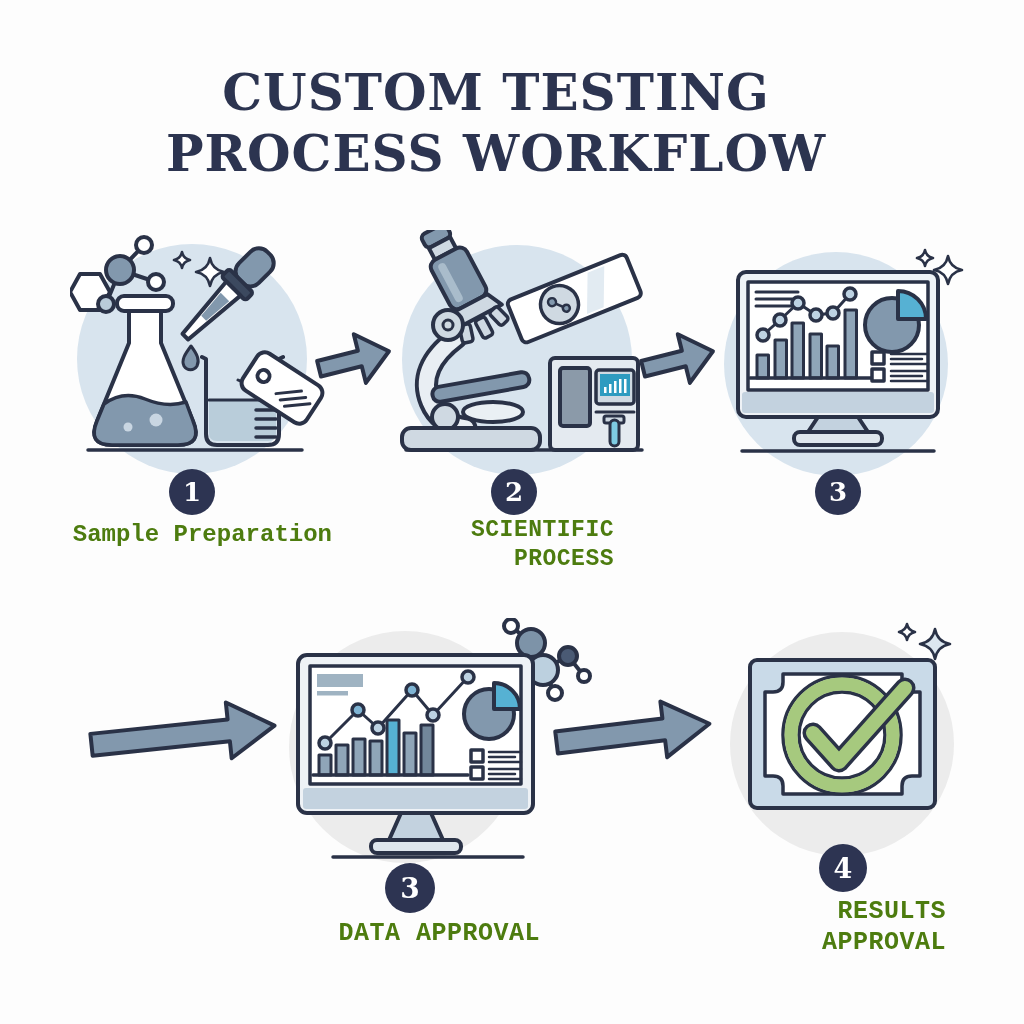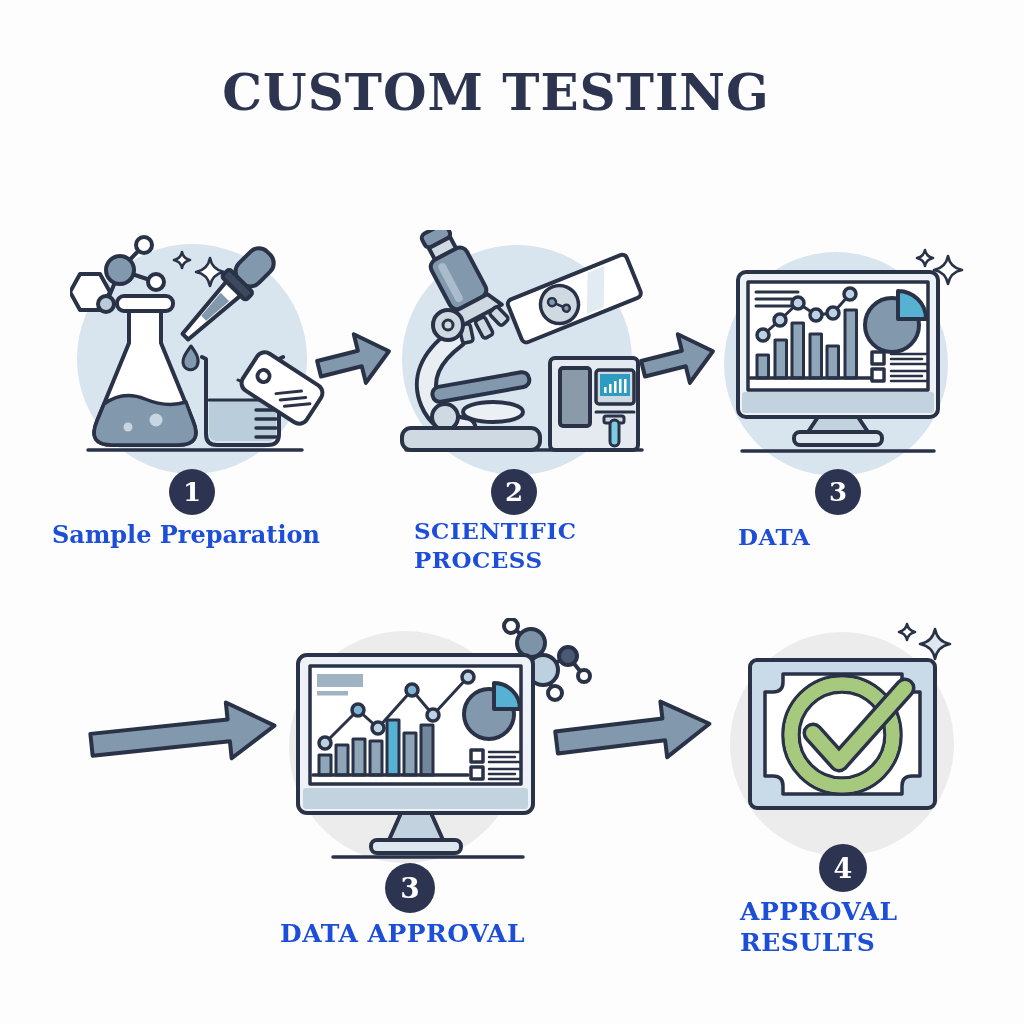--- a/index.html
+++ b/index.html
@@ -12,35 +12,36 @@
     color:#2c3450;font-weight:700;font-size:50px;line-height:1.22;letter-spacing:1px;
   }
   .title span{display:block;white-space:nowrap;}
   .abs{position:absolute;}
   .badge{
     position:absolute;background:#2d3452;color:#ffffff;border-radius:50%;
     display:flex;align-items:center;justify-content:center;
     font-weight:700;font-family:"DejaVu Serif","Liberation Serif",serif;
   }
   .step-label{
-    position:absolute;text-align:left;color:#1d4ed8;font-weight:700;
+    position:absolute;text-align:right;color:#4d7c0f;font-weight:700;font-family:Liberation Mono, monospace;
   }
   .step-label span{display:block;white-space:nowrap;}
   .lbl-mixed{font-size:24px;line-height:29px;}
   .lbl-caps{font-size:23px;line-height:29px;letter-spacing:0.5px;}
   .lbl-caps-lg{font-size:25px;line-height:31px;letter-spacing:0.5px;}
   svg .ol{stroke:#2a3247;stroke-linejoin:round;stroke-linecap:round;}
 </style>
 </head>
 <body>
 
 <div class="canvas">
 
   <header class="title">
     <span>CUSTOM TESTING</span>
+    <span>PROCESS WORKFLOW</span>
   </header>
 
   <svg class="abs" style="left:70px;top:230px" width="258" height="252" viewBox="0 0 258 252">
     <circle cx="122" cy="129" r="115" fill="#d8e4ee"></circle>
     <g>
       <path class="ol" d="M10,44 L30,44 L40,62 L30,80 L10,80 L0,62 Z" fill="#ffffff" stroke-width="4"></path>
       <line class="ol" x1="50" y1="40" x2="74" y2="15" stroke-width="4"></line>
       <line class="ol" x1="50" y1="40" x2="86" y2="52" stroke-width="4"></line>
       <line class="ol" x1="50" y1="40" x2="36" y2="74" stroke-width="4"></line>
       <circle class="ol" cx="50" cy="40" r="14" fill="#8298ad" stroke-width="4"></circle>
@@ -309,23 +310,22 @@
   </div>
 
   <div class="step-label lbl-mixed" style="left:52px;top:520px;width:280px">
     <span>Sample Preparation</span>
   </div>
   <div class="step-label lbl-caps" style="left:414px;top:516px;width:200px">
     <span>SCIENTIFIC</span>
     <span>PROCESS</span>
   </div>
   <div class="step-label lbl-caps" style="left:738px;top:522px;width:200px">
-    <span>DATA</span>
   </div>
   <div class="step-label lbl-caps-lg" style="left:280px;top:918px;width:260px">
     <span>DATA APPROVAL</span>
   </div>
   <div class="step-label lbl-caps-lg" style="left:740px;top:896px;width:206px">
+    <span>RESULTS</span>
     <span>APPROVAL</span>
-    <span>RESULTS</span>
   </div>
 
 </div>
 
 </body></html>

